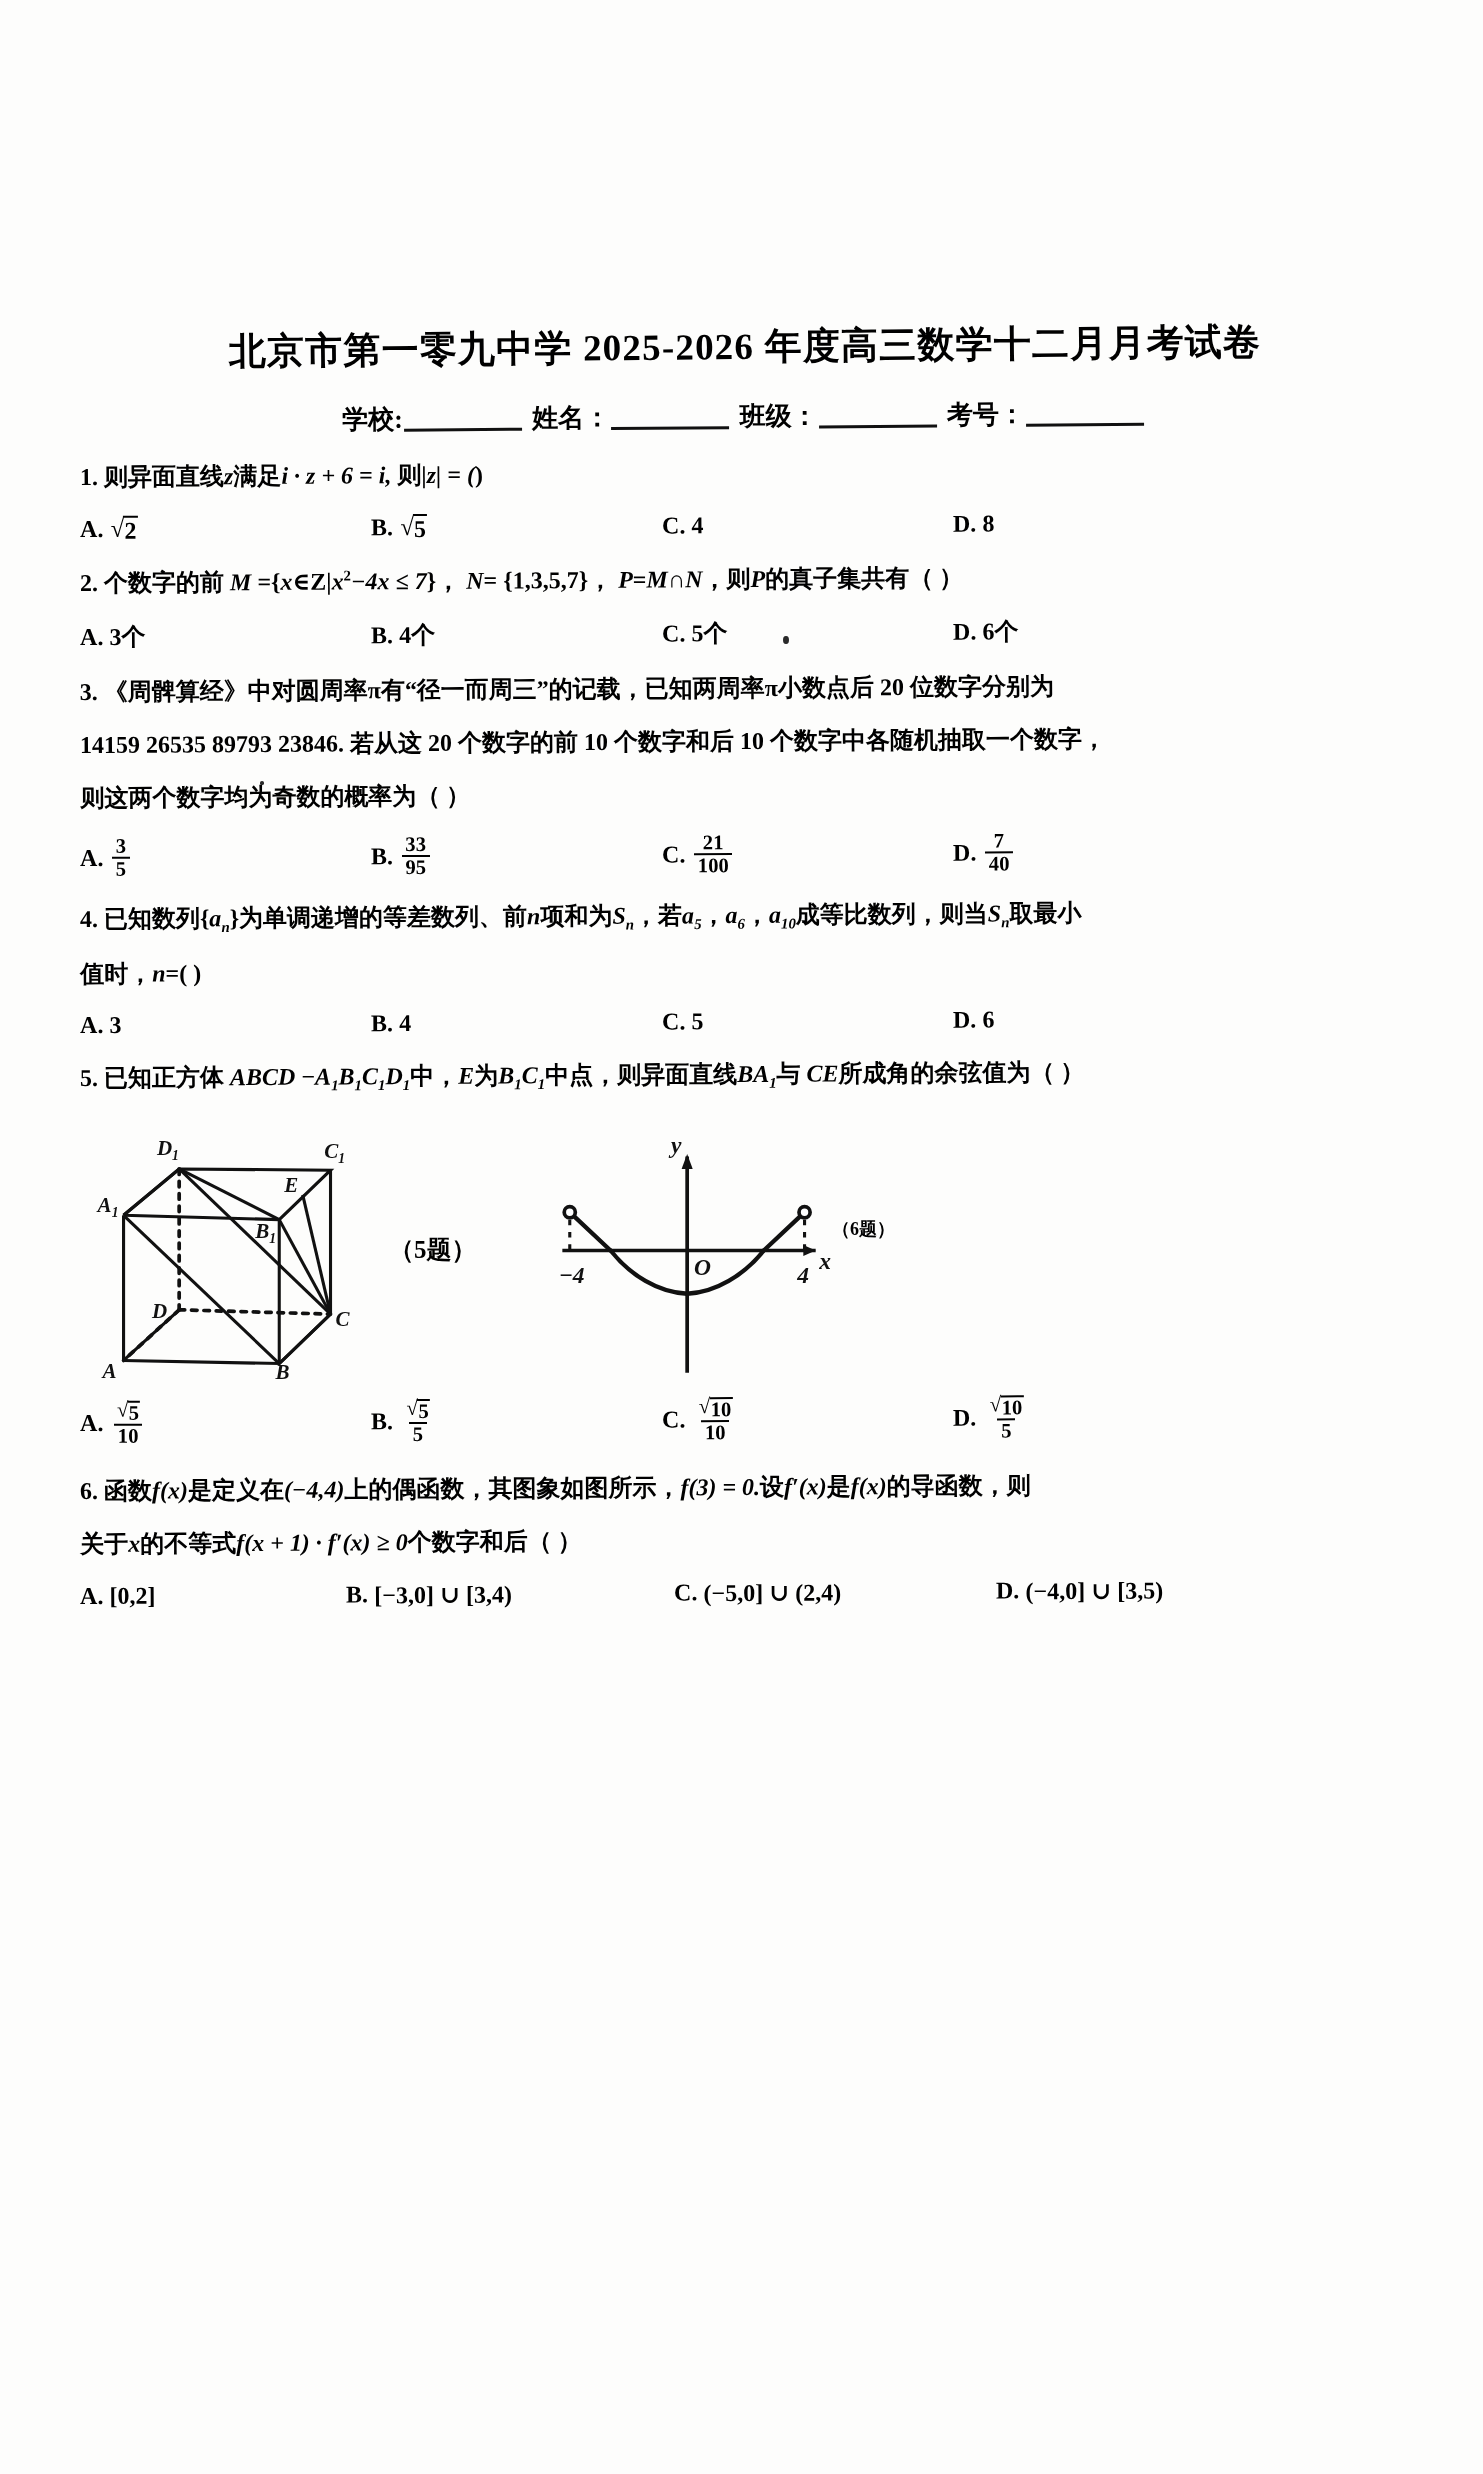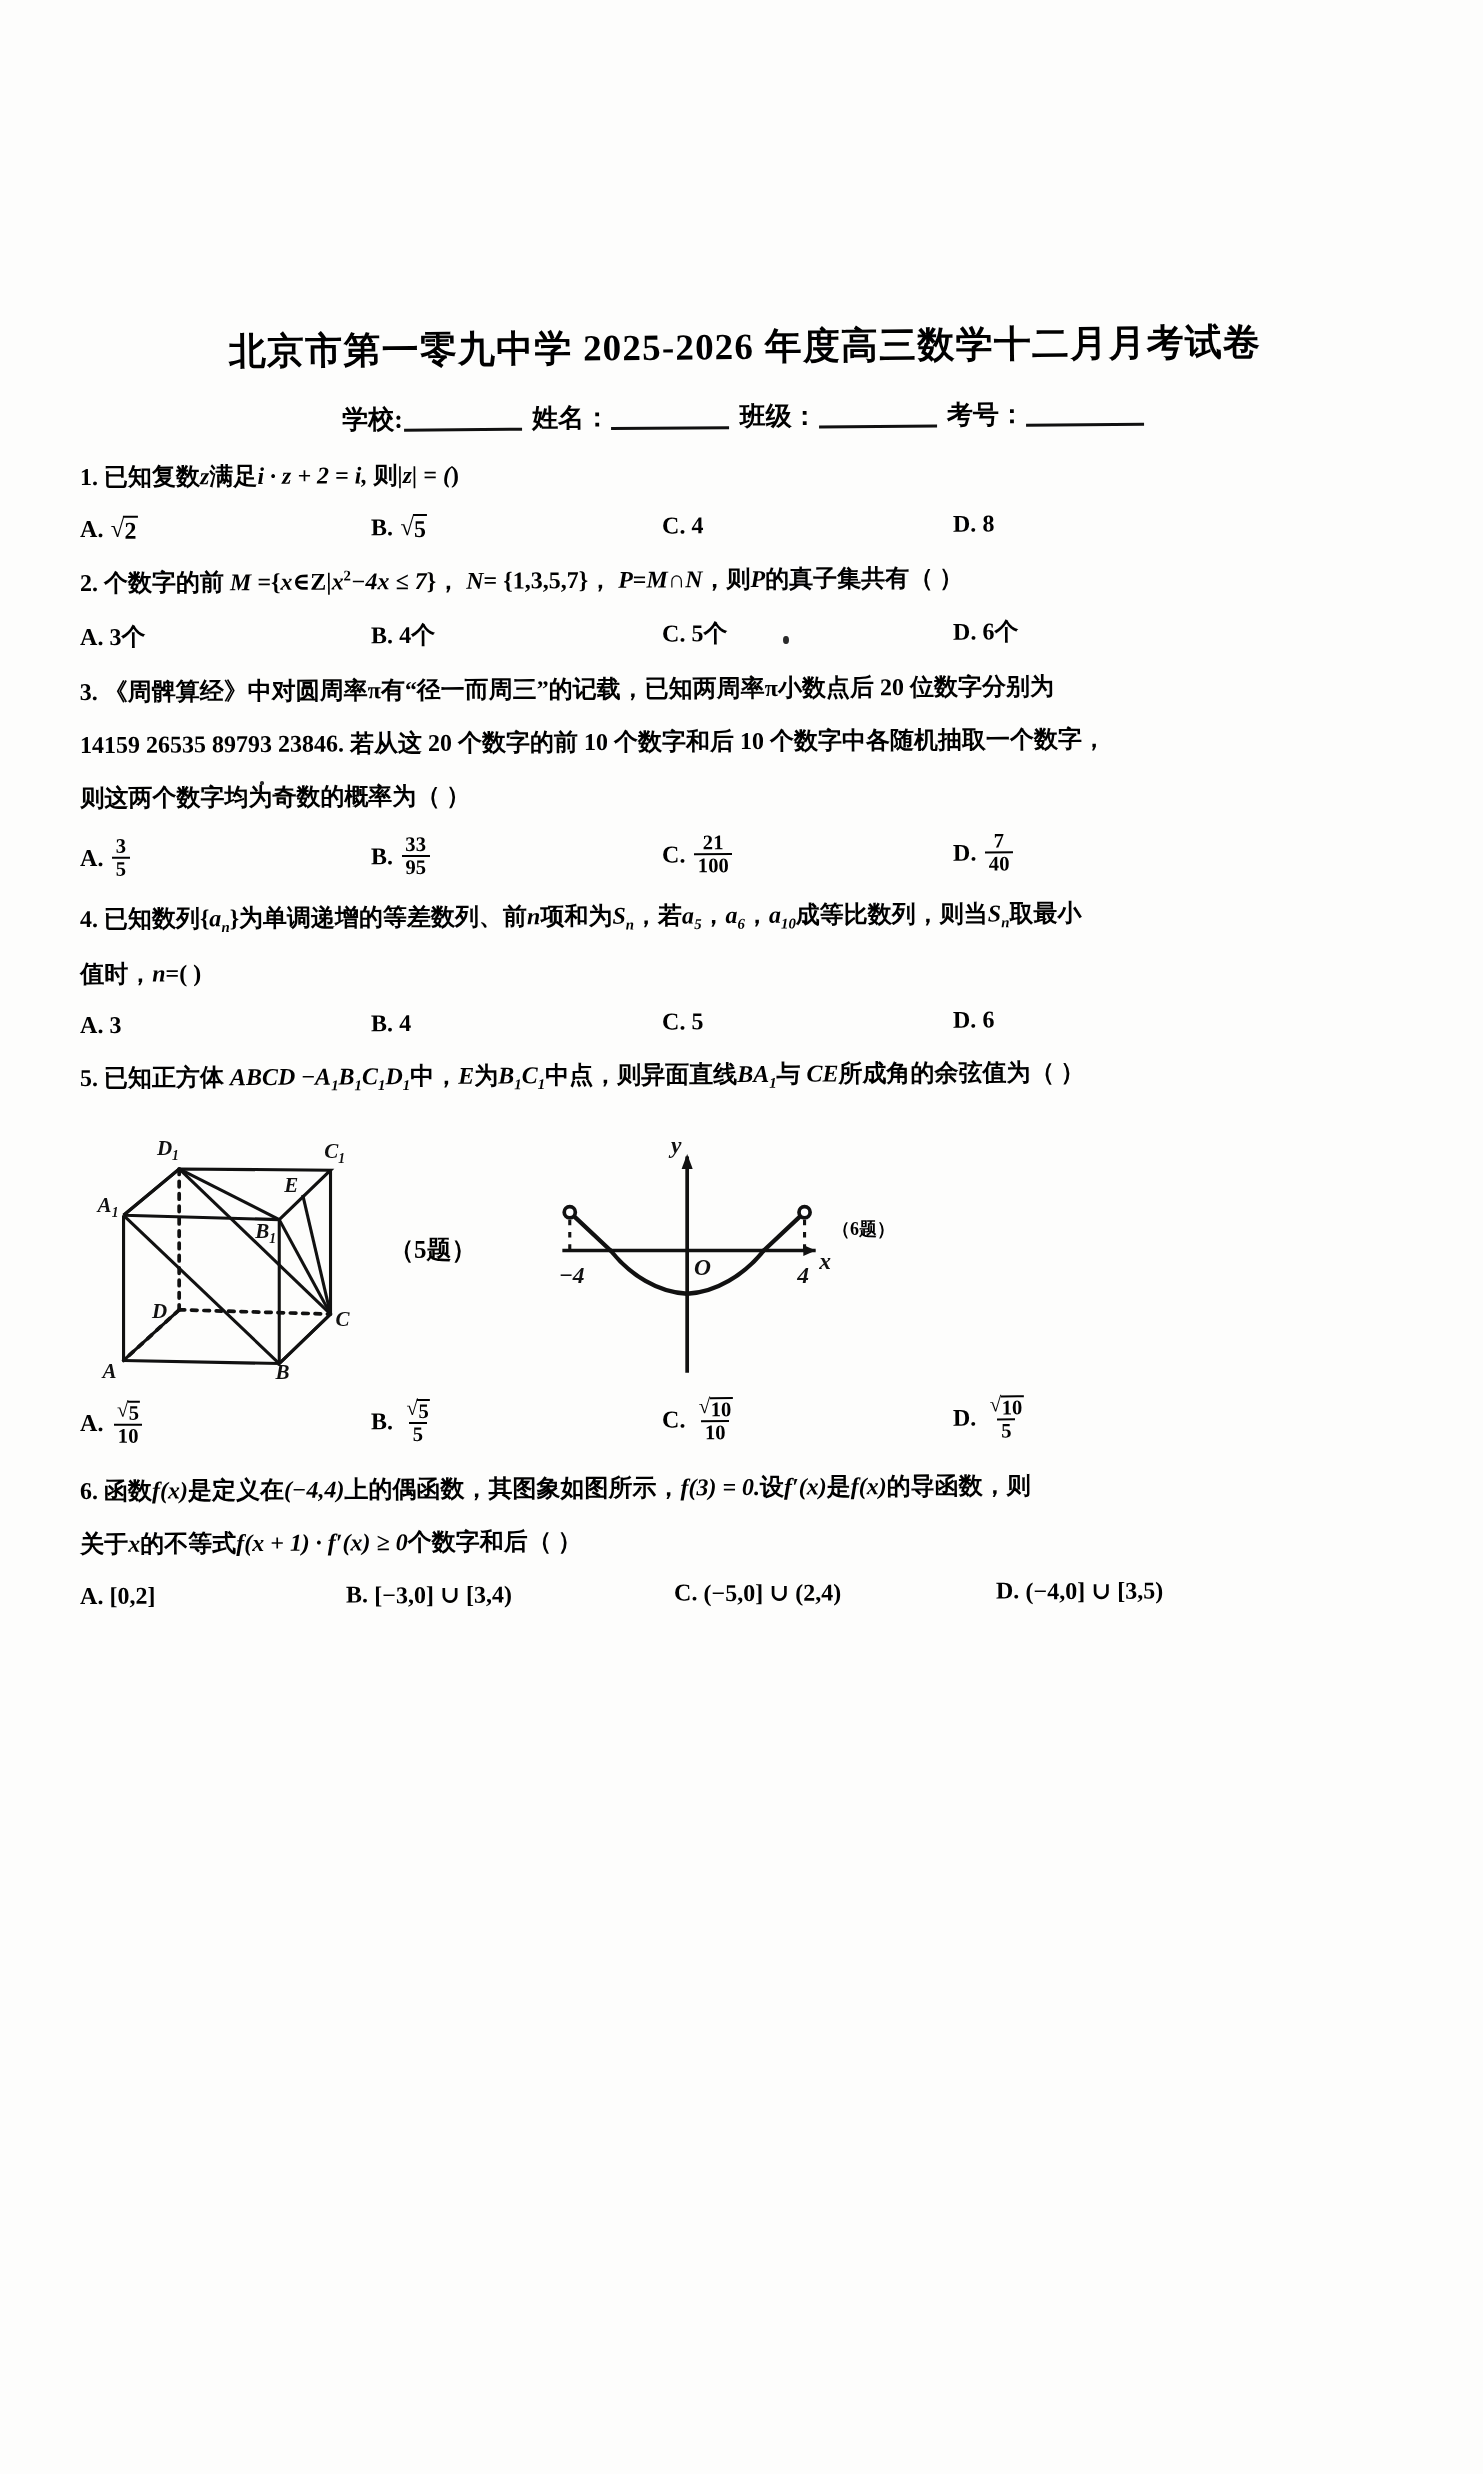--- a/index.html
+++ b/index.html
@@ -176,21 +176,21 @@
     <div class="idline">
       <span>学校:</span><span class="blank"></span>
       <span>姓名：</span><span class="blank"></span>
       <span>班级：</span><span class="blank"></span>
       <span>考号：</span><span class="blank"></span>
     </div>
 
     <div class="q">
       <span class="line">
         <span>1.</span>
-        <span>已知复数</span><i>z</i><span>满足</span><i>i · z + 2 = i,</i>
+        <span>则异面直线</span><i>z</i><span>满足</span><i>i · z + 6 = i,</i>
         <span>则</span><i>|z| = (</i><span>)</span>
       </span>
     </div>
     <div class="opts">
       <div class="opt">
         <span>A.</span>
         <span class="rad"><span class="bar">2</span></span>
       </div>
       <div class="opt">
         <span>B.</span>

